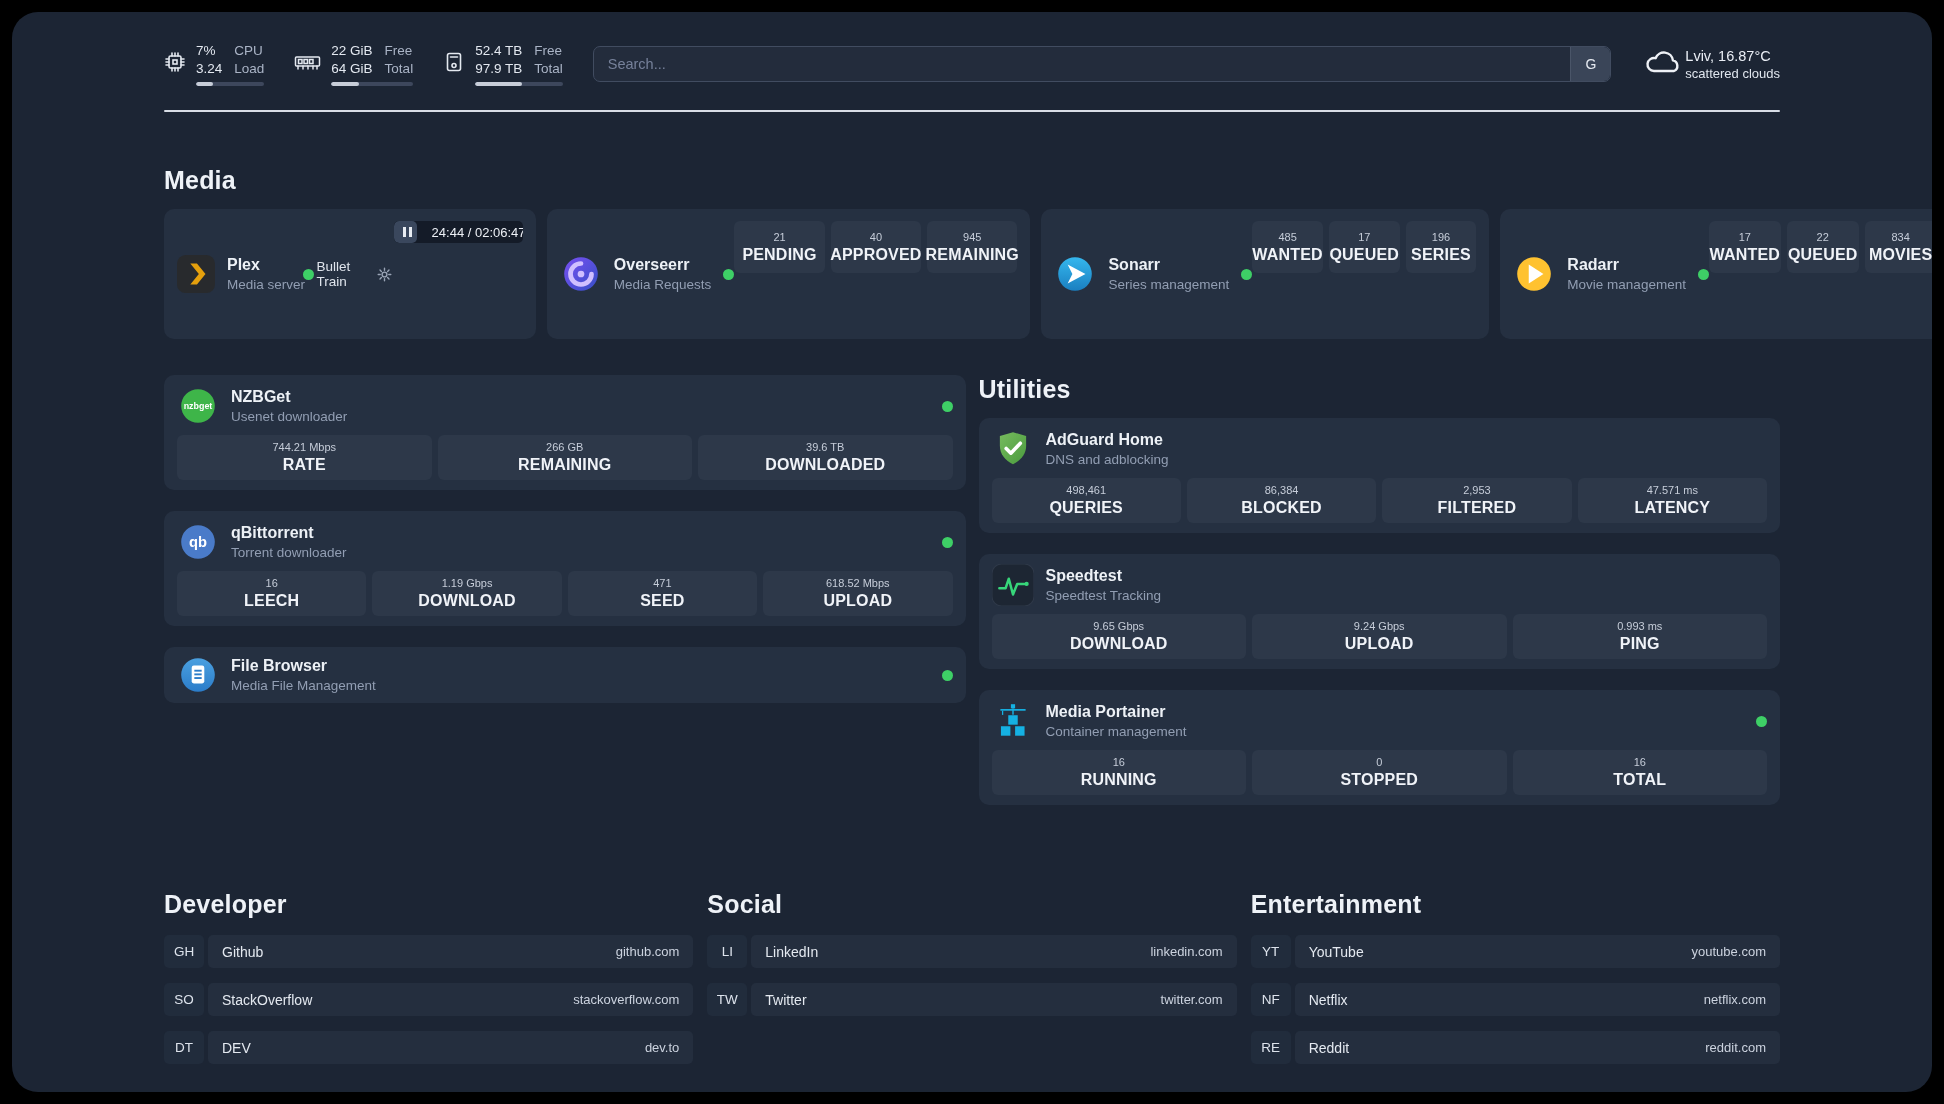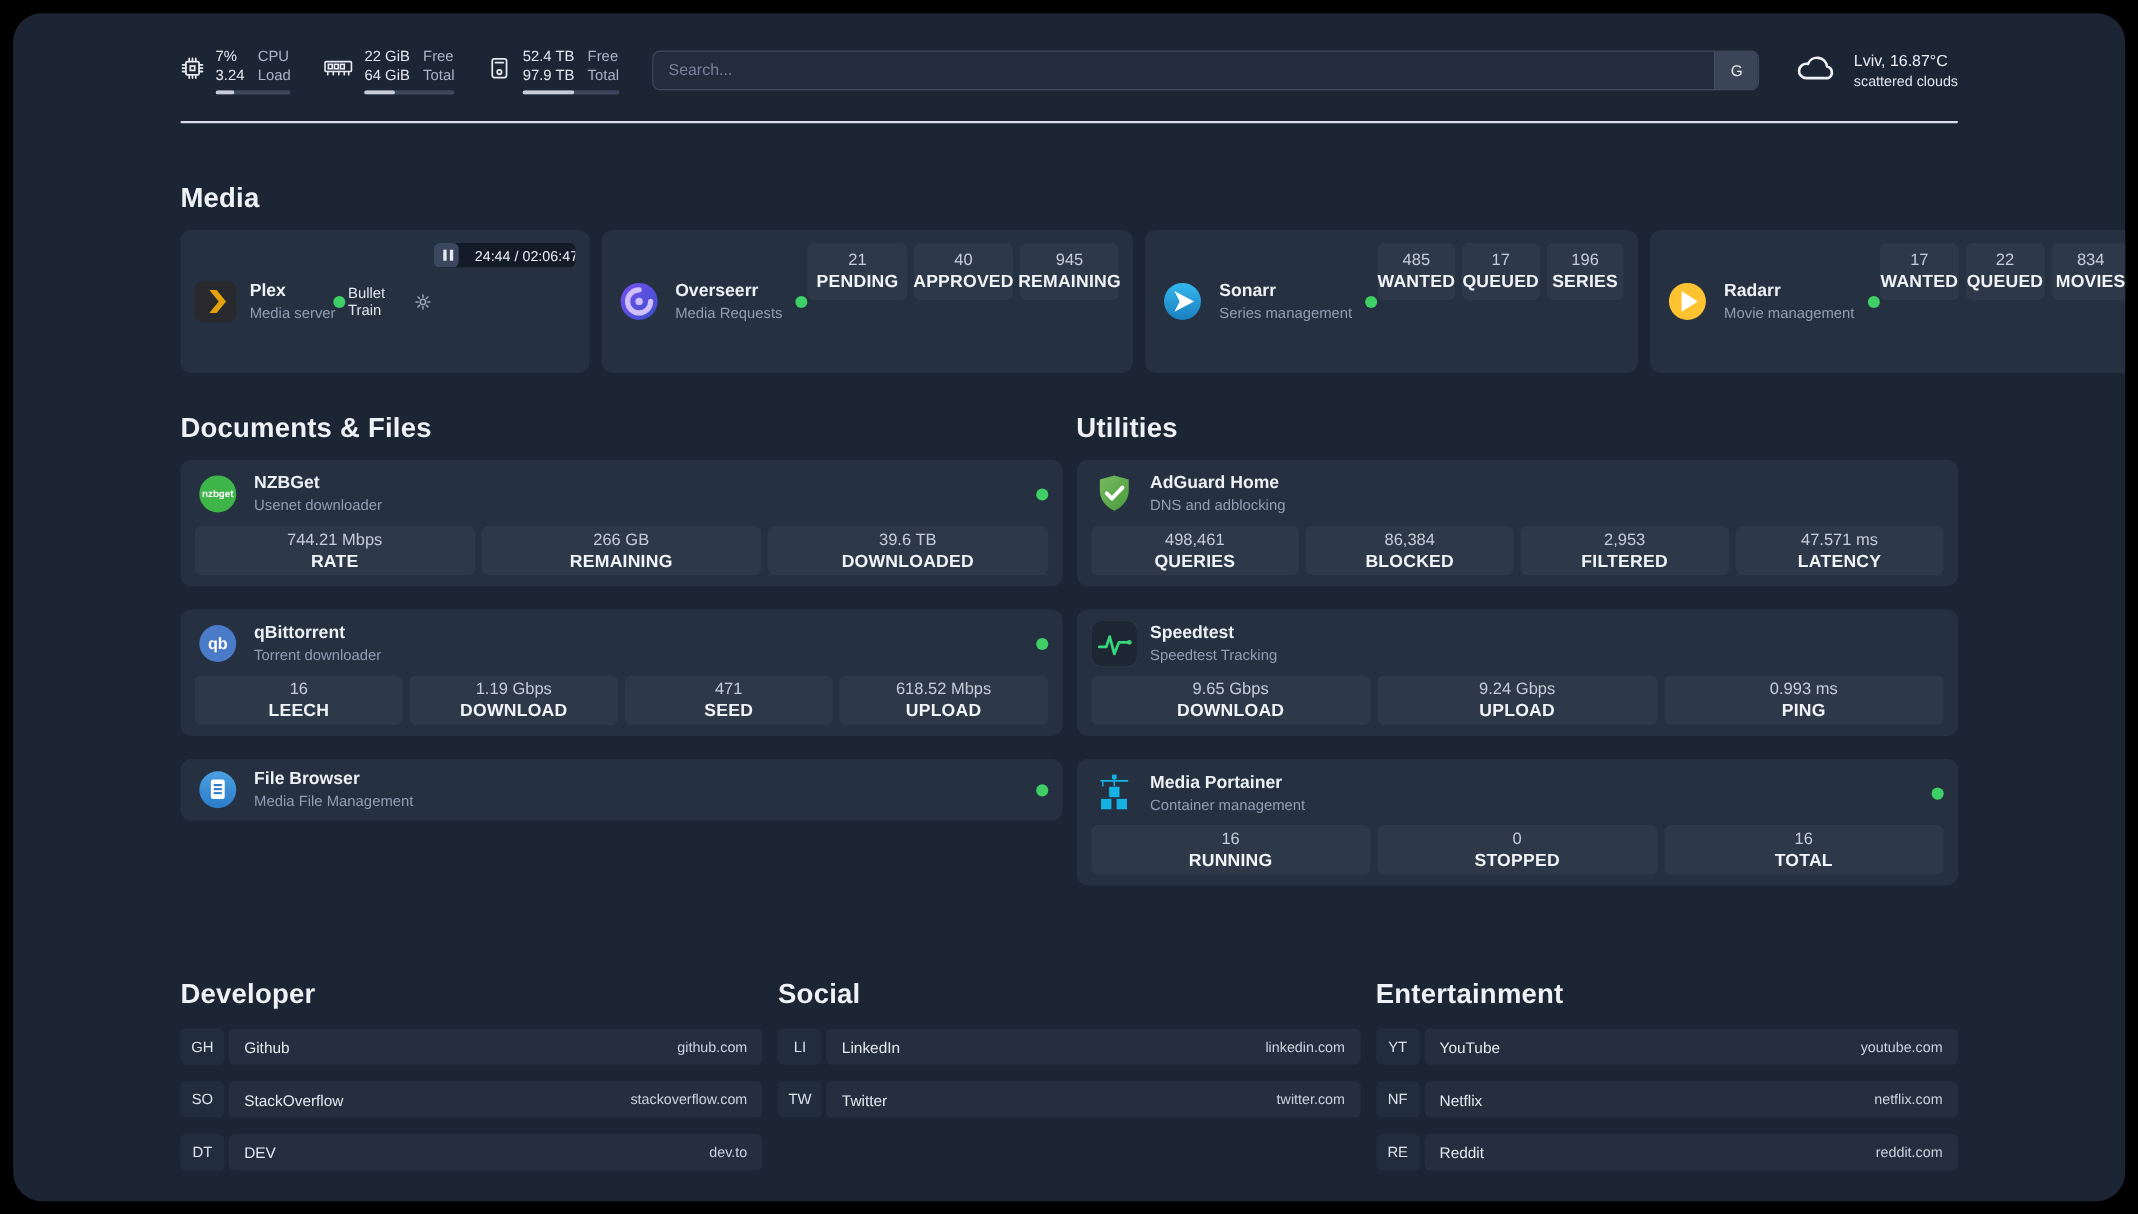--- a/index.html
+++ b/index.html
@@ -17,21 +17,21 @@
   .m-col.vals { color:#e3e8f0; }
   .m-col.labs { color:#aab4c6; }
   .m-bar { height:4px; background:#3d475c; border-radius:2px; overflow:hidden; }
   .m-fill { height:100%; background:#c7cdd8; border-radius:2px; }
 
   .search { flex:1; height:36px; background:#232c3c; border:1px solid #414c60; border-radius:7px; display:flex; align-items:stretch; overflow:hidden; }
   .search input { flex:1; background:transparent; border:none; outline:none; color:#dfe4ec; font-size:14.5px; padding:0 14px; font-family:inherit; }
   .search input::placeholder { color:#76819a; }
   .search-engine { width:40px; background:#3a4558; border:none; border-left:1px solid #4a5568; color:#e6eaf1; font-size:14px; cursor:pointer; font-family:inherit; border-radius:0 6px 6px 0; }
 
-  .weather { display:flex; align-items:center; gap:12px; }
+  .weather { display:flex; align-items:center; }
   .w-text { display:flex; flex-direction:column; gap:2px; }
   .w-line1 { font-size:14.5px; color:#eaeef5; }
   .w-line2 { font-size:13px; color:#e0e6ee; }
 
   .divider { margin:24px 152px 0 152px; height:2px; background:#d8dde6; border-radius:2px; }
 
   
   .content { padding:0 152px; }
   .section-title { font-size:25px; font-weight:600; color:#eef2f7; letter-spacing:.2px; }
   .media-section { margin-top:54px; }
@@ -45,21 +45,21 @@
   .app-icon { width:42px; height:42px; flex:0 0 auto; display:flex; }
   .app-icon svg { width:100%; height:100%; }
   .app-meta { min-width:0; }
   .app-name { font-size:16px; font-weight:600; color:#edf1f6; line-height:1.2; white-space:nowrap; }
   .app-sub { font-size:13.5px; color:#929eb3; line-height:1.3; margin-top:2px; white-space:nowrap; }
   .status-dot { width:11px; height:11px; border-radius:50%; background:#3ecf66; margin-left:auto; flex:0 0 auto; }
 
   .stats { display:flex; gap:6px; }
   .stat { flex:1; background:#2d3849; border-radius:6px; display:flex; flex-direction:column; align-items:center; justify-content:center; gap:3px; padding:6px 2px; min-width:0; }
   .cards-row .stat { height:52px; }
-  .stat-value { font-size:15px; color:#c6cdd9; white-space:nowrap; }
+  .stat-value { font-size:11px; color:#c6cdd9; white-space:nowrap; }
   .stat-label { font-size:16px; font-weight:700; color:#f0f3f8; letter-spacing:.2px; white-space:nowrap; }
 
   
   .plex-card .app-icon { width:38px; height:38px; }
   .np-row { display:flex; align-items:center; font-size:13.5px; color:#dfe4ec; padding:0 2px; }
   .np-gear { margin-left:auto; display:flex; }
   .player { position:relative; height:22px; background:#141b28; border-radius:5px; overflow:hidden; display:flex; align-items:center;gap:20px; }
   .player-fill { position:absolute; left:0; top:0; bottom:0; background:#3a475d; border-radius:5px; }
   .pause { position:relative; z-index:1; display:flex; gap:3px; margin-left:9px; }
   .pause i { width:3px; height:10px; background:#e8ecf2; display:block; }
@@ -333,21 +333,20 @@
             </div>
           </div>
         </div>
 
       </div>
     </section>
 
     <div class="two-col">
 
       <section class="col">
-        <h2 class="section-title">Documents &amp; Files</h2>
 
         <div class="card h2row">
           <div class="card-head">
             <span class="app-icon">
               <svg viewBox="0 0 40 40">
                 <circle cx="20" cy="20" r="16" fill="#3eb549"></circle>
                 <text x="20" y="23" text-anchor="middle" font-size="8.5" font-weight="bold" fill="#ffffff" font-family="Liberation Sans, sans-serif">nzbget</text>
               </svg>
             </span>
             <div class="app-meta">

